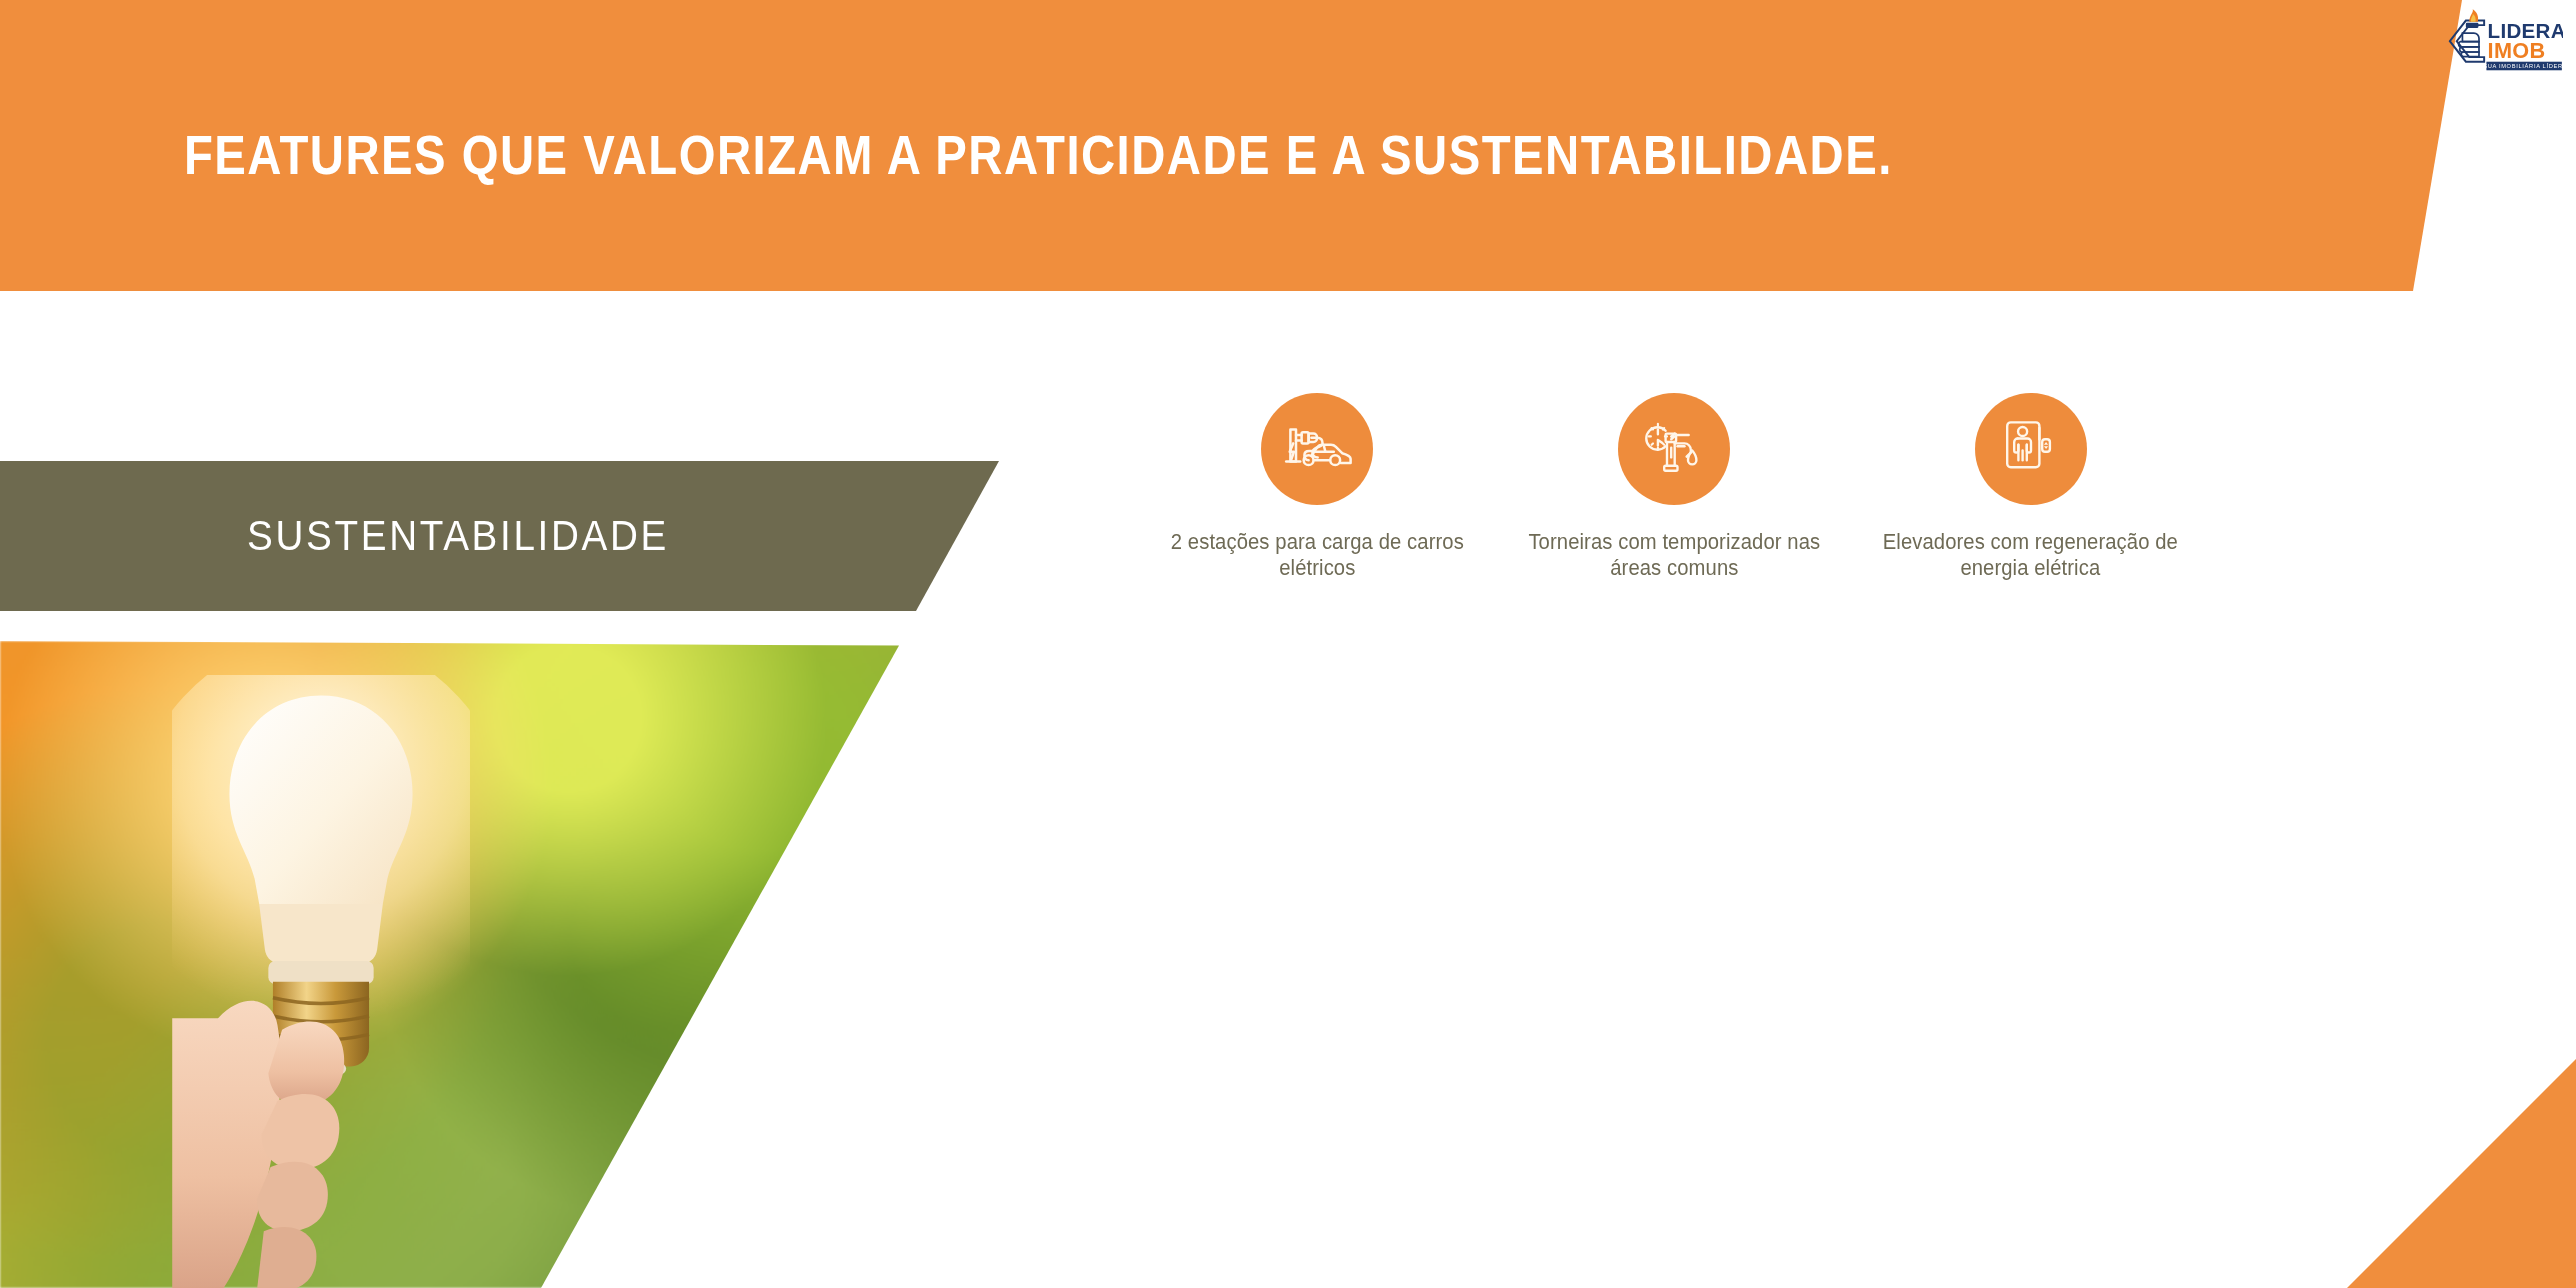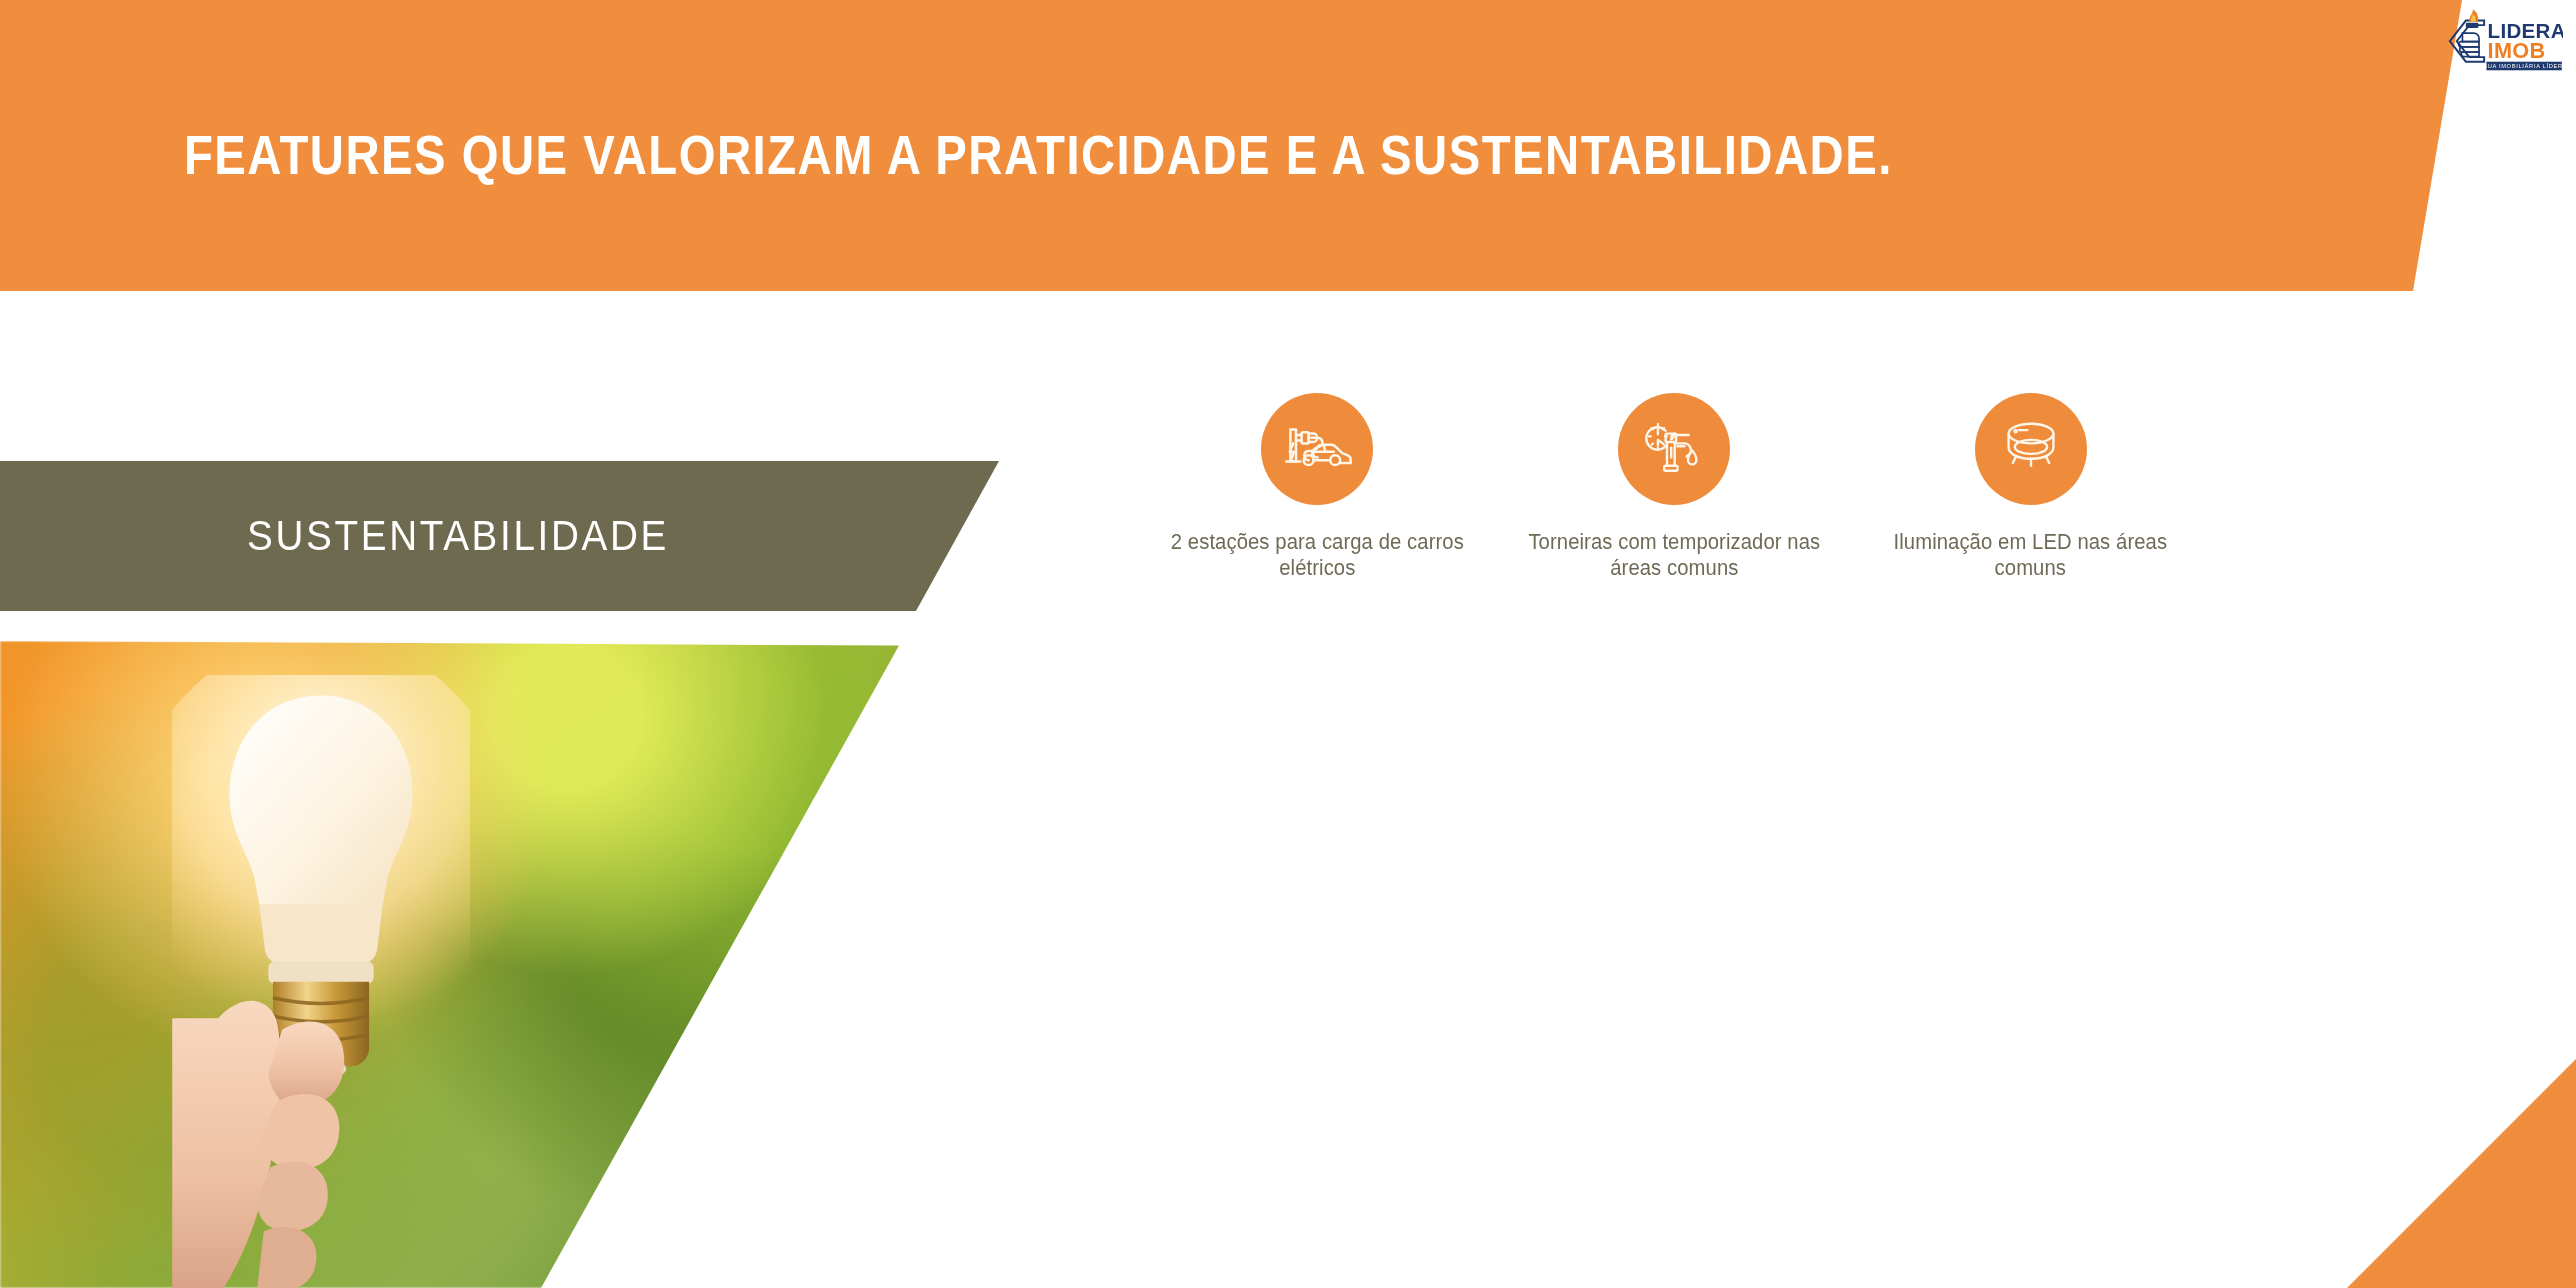--- a/index.html
+++ b/index.html
@@ -212,32 +212,36 @@
           <path d="M46 48 v14"></path>
           <path d="M51 42 h14 a9 9 0 0 1 9 9 v4"></path>
           <path d="M55 46 h10"></path>
           <path d="M74 55 l-6 6"></path>
           <path d="M70 66 c0 -7 6 -14 6 -14 s6 7 6 14 a6 6 0 0 1 -12 0 z"></path>
         </svg>
       </div>
       <div class="feature-label">Torneiras com temporizador nas áreas comuns</div>
     </div>
 
-
-
     <div class="feature">
       <div class="feature-circle">
         <svg viewBox="0 0 100 100" fill="none" stroke="#FFF6EA" stroke-width="3.4" stroke-linecap="round" stroke-linejoin="round">
-          <path d="M18 28 v20 c0 9 14 16 32 16 s32 -7 32 -16 v-20"></path>
-          <ellipse cx="50" cy="28" rx="32" ry="14"></ellipse>
-          <ellipse cx="50" cy="47" rx="23" ry="10"></ellipse>
-          <path d="M33 23 h12"></path>
-          <circle cx="28" cy="24.5" r="1.6" fill="#FFF6EA"></circle>
-          <path d="M24 70 l4 -8 M50 74 v-10 M76 70 l-4 -8"></path>
+          <rect x="16" y="12" width="46" height="64" rx="5"></rect>
+          <circle cx="38" cy="25" r="6.5"></circle>
+          <path d="M31 35 h14 a5 5 0 0 1 5 5 v12 a3 3 0 0 1 -6 0 v-8"></path>
+          <path d="M31 35 a5 5 0 0 0 -5 5 v12 a3 3 0 0 0 6 0 v-8"></path>
+          <path d="M32 44 v22 M44 44 v22"></path>
+          <path d="M38 52 v14"></path>
+          <rect x="66" y="36" width="11" height="18" rx="4"></rect>
+          <path d="M71.5 40 l3 4 h-6 z" fill="#FFF6EA" stroke="none"></path>
+          <path d="M71.5 50 l-3 -4 h6 z" fill="#FFF6EA" stroke="none"></path>
+          <path d="M62 20 v16"></path>
         </svg>
       </div>
-      <div class="feature-label">Iluminação em LED nas áreas comuns</div>
-    </div>
+      <div class="feature-label">Elevadores com regeneração de energia elétrica</div>
+    </div>
+
+
 
 
   </div>
 </div>
 
 
 </body></html>

